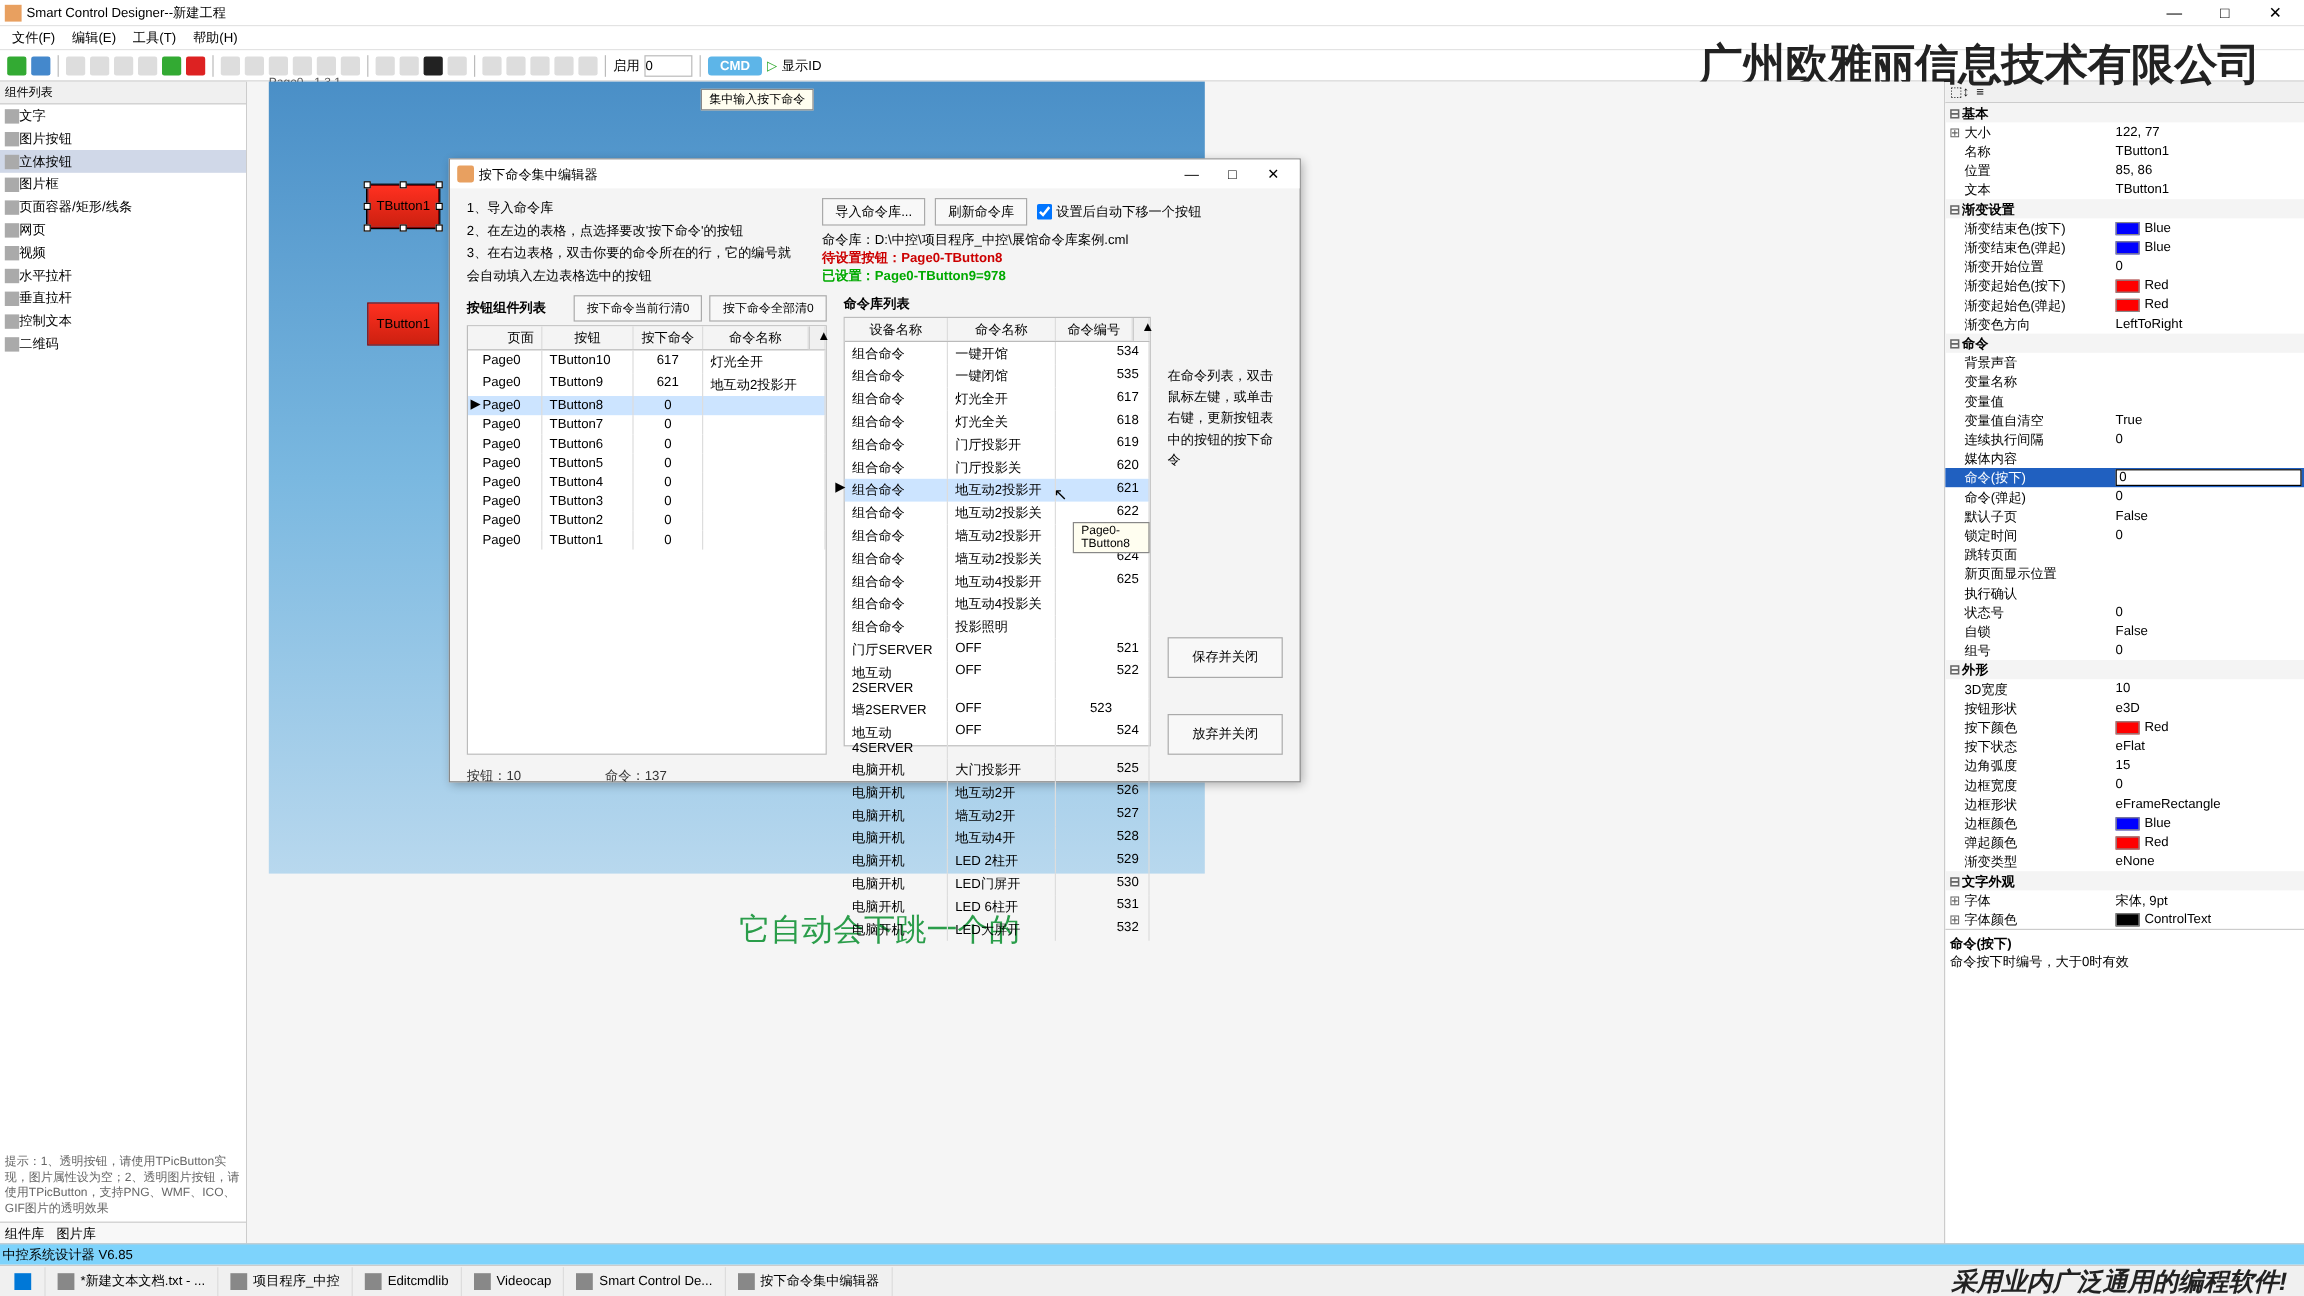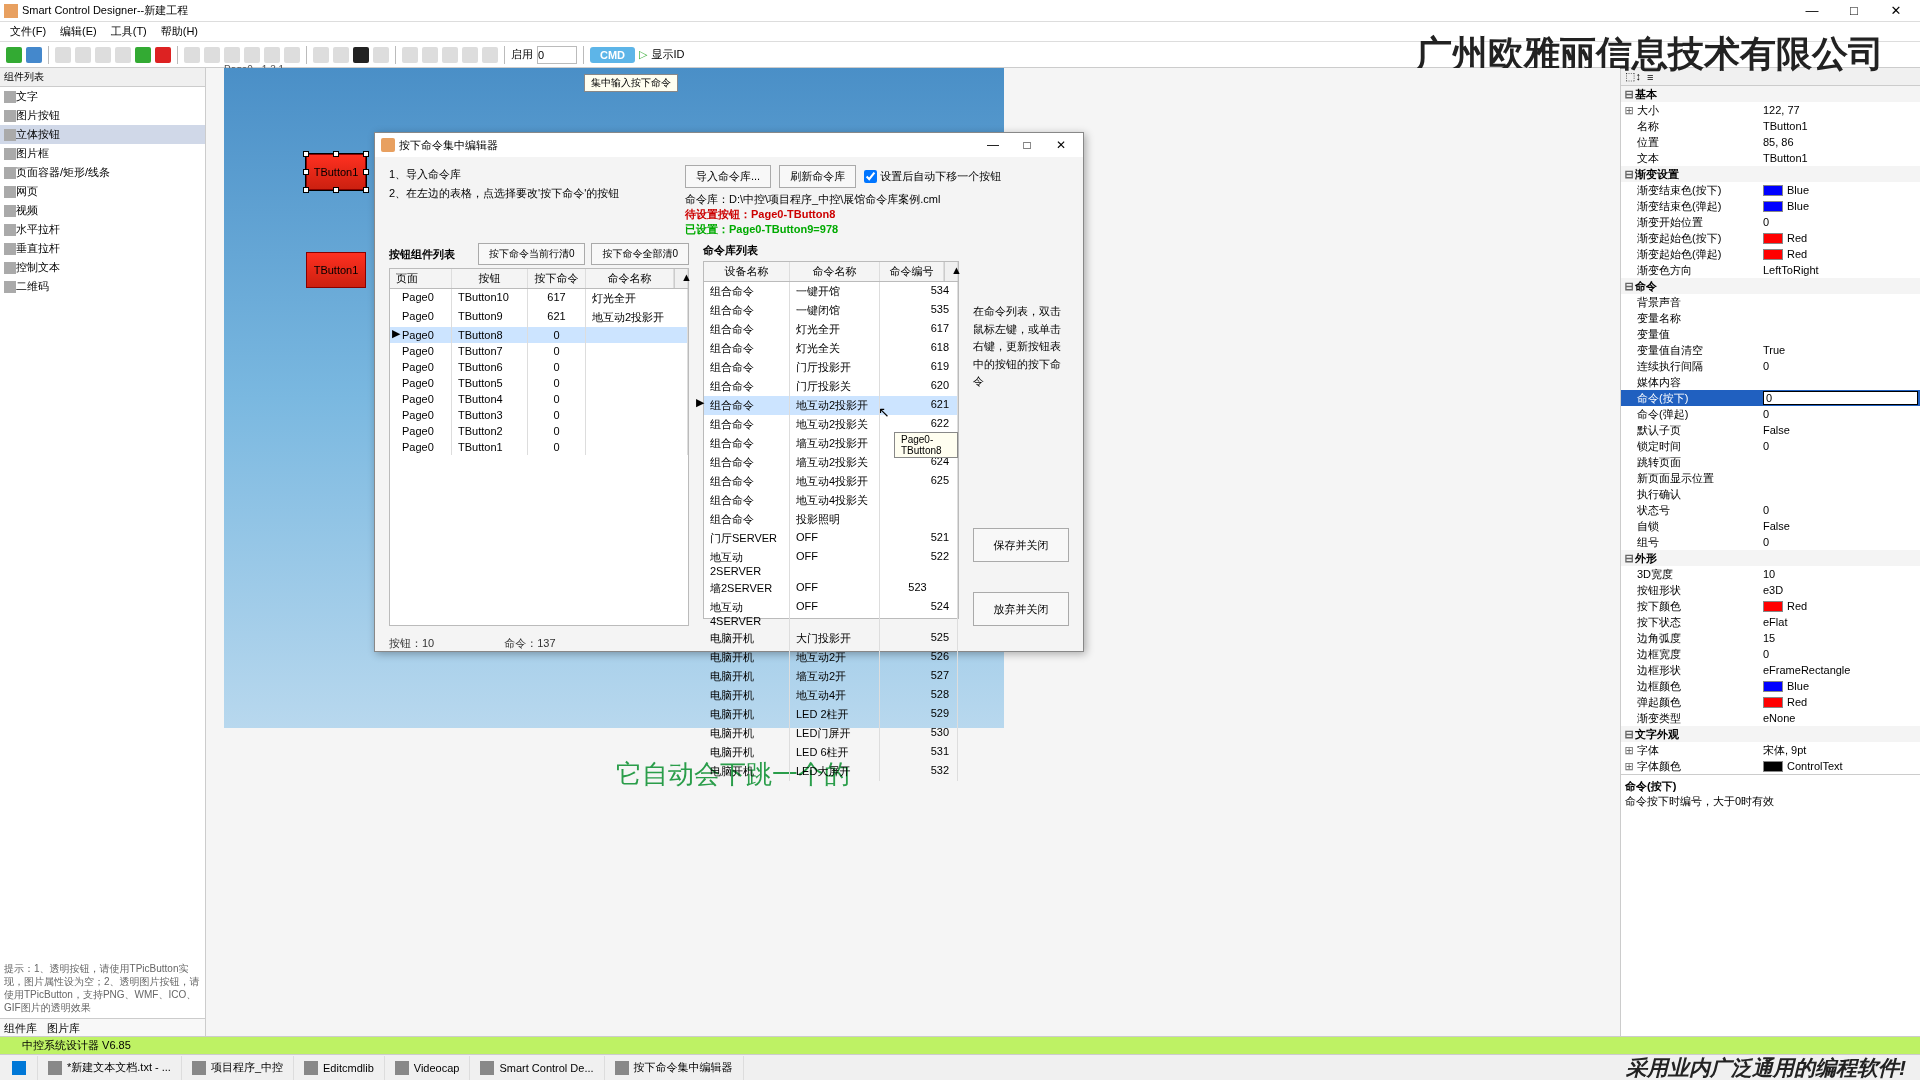--- a/index.html
+++ b/index.html
@@ -50,21 +50,21 @@
 .dlg-body { padding: 8px 14px; }
 .instr { line-height: 1.7; }
 .btn { background: #f8f8f8; border: 1px solid #aaa; padding: 3px 10px; cursor: pointer; }
 .tbl { border: 1px solid #bbb; background: #fff; }
 .tbl-hdr { display: flex; background: #f4f4f4; border-bottom: 1px solid #bbb; }
 .tbl-hdr > div, .tbl-row > div { padding: 2px 6px; border-right: 1px solid #ddd; }
 .tbl-row { display: flex; }
 .tbl-row.sel { background: #cce4ff; }
 .scroll-stub { background: #f0f0f0; border-left: 1px solid #ccc; }
 .subtitle { position: absolute; color: #2a9d4a; font-size: 26px; font-weight: 500; }
-.footer-bar { position: absolute; bottom: 26px; left: 0; right: 0; height: 18px; background: #bef264; border-top: 1px solid #ccc; display: flex; align-items: center; padding: 0 22px; }
+.footer-bar { position: absolute; bottom: 26px; left: 0; right: 0; height: 18px; background: #7dd3fc; border-top: 1px solid #ccc; display: flex; align-items: center; padding: 0 2px; }
 .taskbar { position: absolute; bottom: 0; left: 0; right: 0; height: 26px; background: #f0f0f0; border-top: 1px solid #ccc; display: flex; align-items: center; }
 .taskbar .titem { height: 24px; padding: 0 10px; display: flex; align-items: center; gap: 5px; border-right: 1px solid #ddd; }
 .taskbar .ticn { width: 14px; height: 14px; background: #888; }
 .tagline { margin-left: auto; font-size: 21px; font-weight: bold; font-style: italic; padding-right: 14px; color: #222; }
 </style>
 </head>
 <body>
 
 <div class="titlebar">
   <span class="icon"></span>
@@ -432,20 +432,21 @@
       <span>—</span>
       <span>□</span>
       <span>✕</span>
     </div>
   </div>
   <div class="dlg-body">
     <div style="display:flex;gap:16px">
       <div class="instr" style="width:280px">
         <div>1、导入命令库</div>
         <div>2、在左边的表格，点选择要改'按下命令'的按钮</div>
+        <div>3、在右边表格，双击你要的命令所在的行，它的编号就会自动填入左边表格选中的按钮</div>
       </div>
       <div style="flex:1">
         <div style="display:flex;gap:8px;align-items:center;margin-bottom:4px">
           <button class="btn">导入命令库...</button>
           <button class="btn">刷新命令库</button>
           <label style="display:flex;align-items:center;gap:3px">
               <input type="checkbox" checked="" style="">
               <span>设置后自动下移一个按钮</span>
             </label>
         </div>
@@ -458,21 +459,21 @@
     <div style="display:flex;gap:14px;margin-top:6px">
 
       <div style="width:300px">
         <div style="display:flex;align-items:center;gap:6px;margin-bottom:3px">
           <b>按钮组件列表</b>
           <button class="btn" style="margin-left:auto;font-size:10px">按下命令当前行清0</button>
           <button class="btn" style="font-size:10px">按下命令全部清0</button>
         </div>
         <div class="tbl" style="height:358px;position:relative">
           <div class="tbl-hdr">
-            <div style="width:62px;text-align:left">页面</div>
+            <div style="width:62px;text-align:right">页面</div>
             <div style="width:76px;text-align:center">按钮</div>
             <div style="width:58px;text-align:center">按下命令</div>
             <div style="flex:1;text-align:center">命令名称</div>
             <div class="scroll-stub" style="width:14px">▲</div>
           </div>
           <div id="left-tbl">
               <div class="tbl-row" style="position: relative;">
                 <div style="width:62px;padding-left:12px">Page0</div>
                 <div style="width:76px">TButton10</div>
                 <div style="width:58px;text-align:center">617</div>

